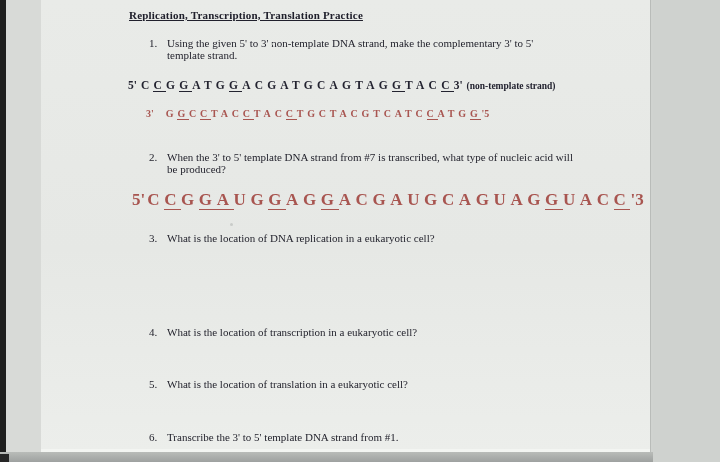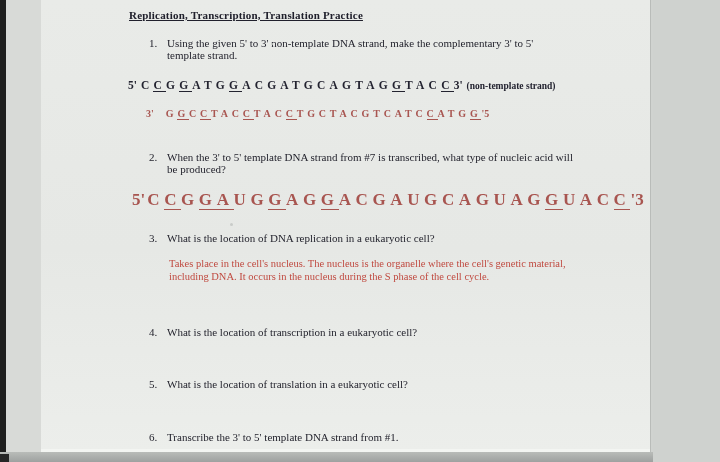--- a/index.html
+++ b/index.html
@@ -75,21 +75,20 @@
     </div>
 
     <div class="seqline seq-red2" style="left:91px;top:190px">
       <span class="pre">5'</span><span class="letters"><span>C</span><span class="u">C</span><span>G</span><span class="u">G</span><span class="u">A</span><span>U</span><span>G</span><span class="u">G</span><span>A</span><span>G</span><span class="u">G</span><span>A</span><span>C</span><span>G</span><span>A</span><span>U</span><span>G</span><span>C</span><span>A</span><span>G</span><span>U</span><span>A</span><span>G</span><span class="u">G</span><span>U</span><span>A</span><span>C</span><span class="u">C</span></span><span class="pre">'3</span>
     </div>
 
     <div class="q" style="top:232px">
       <span class="qnum">3.</span>
       <div class="qtext" style="width:410px">What is the location of DNA replication in a eukaryotic cell?</div>
     </div>
-    <div class="answer" style="top:257px;width:404px">Takes place in the cell's nucleus. The nucleus is the organelle where the cell's genetic material, including DNA. It occurs in the nucleus during the S phase of the cell cycle.</div>
 
     <div class="q" style="top:326px">
       <span class="qnum">4.</span>
       <div class="qtext" style="width:410px">What is the location of transcription in a eukaryotic cell?</div>
     </div>
 
     <div class="q" style="top:378px">
       <span class="qnum">5.</span>
       <div class="qtext" style="width:410px">What is the location of translation in a eukaryotic cell?</div>
     </div>

